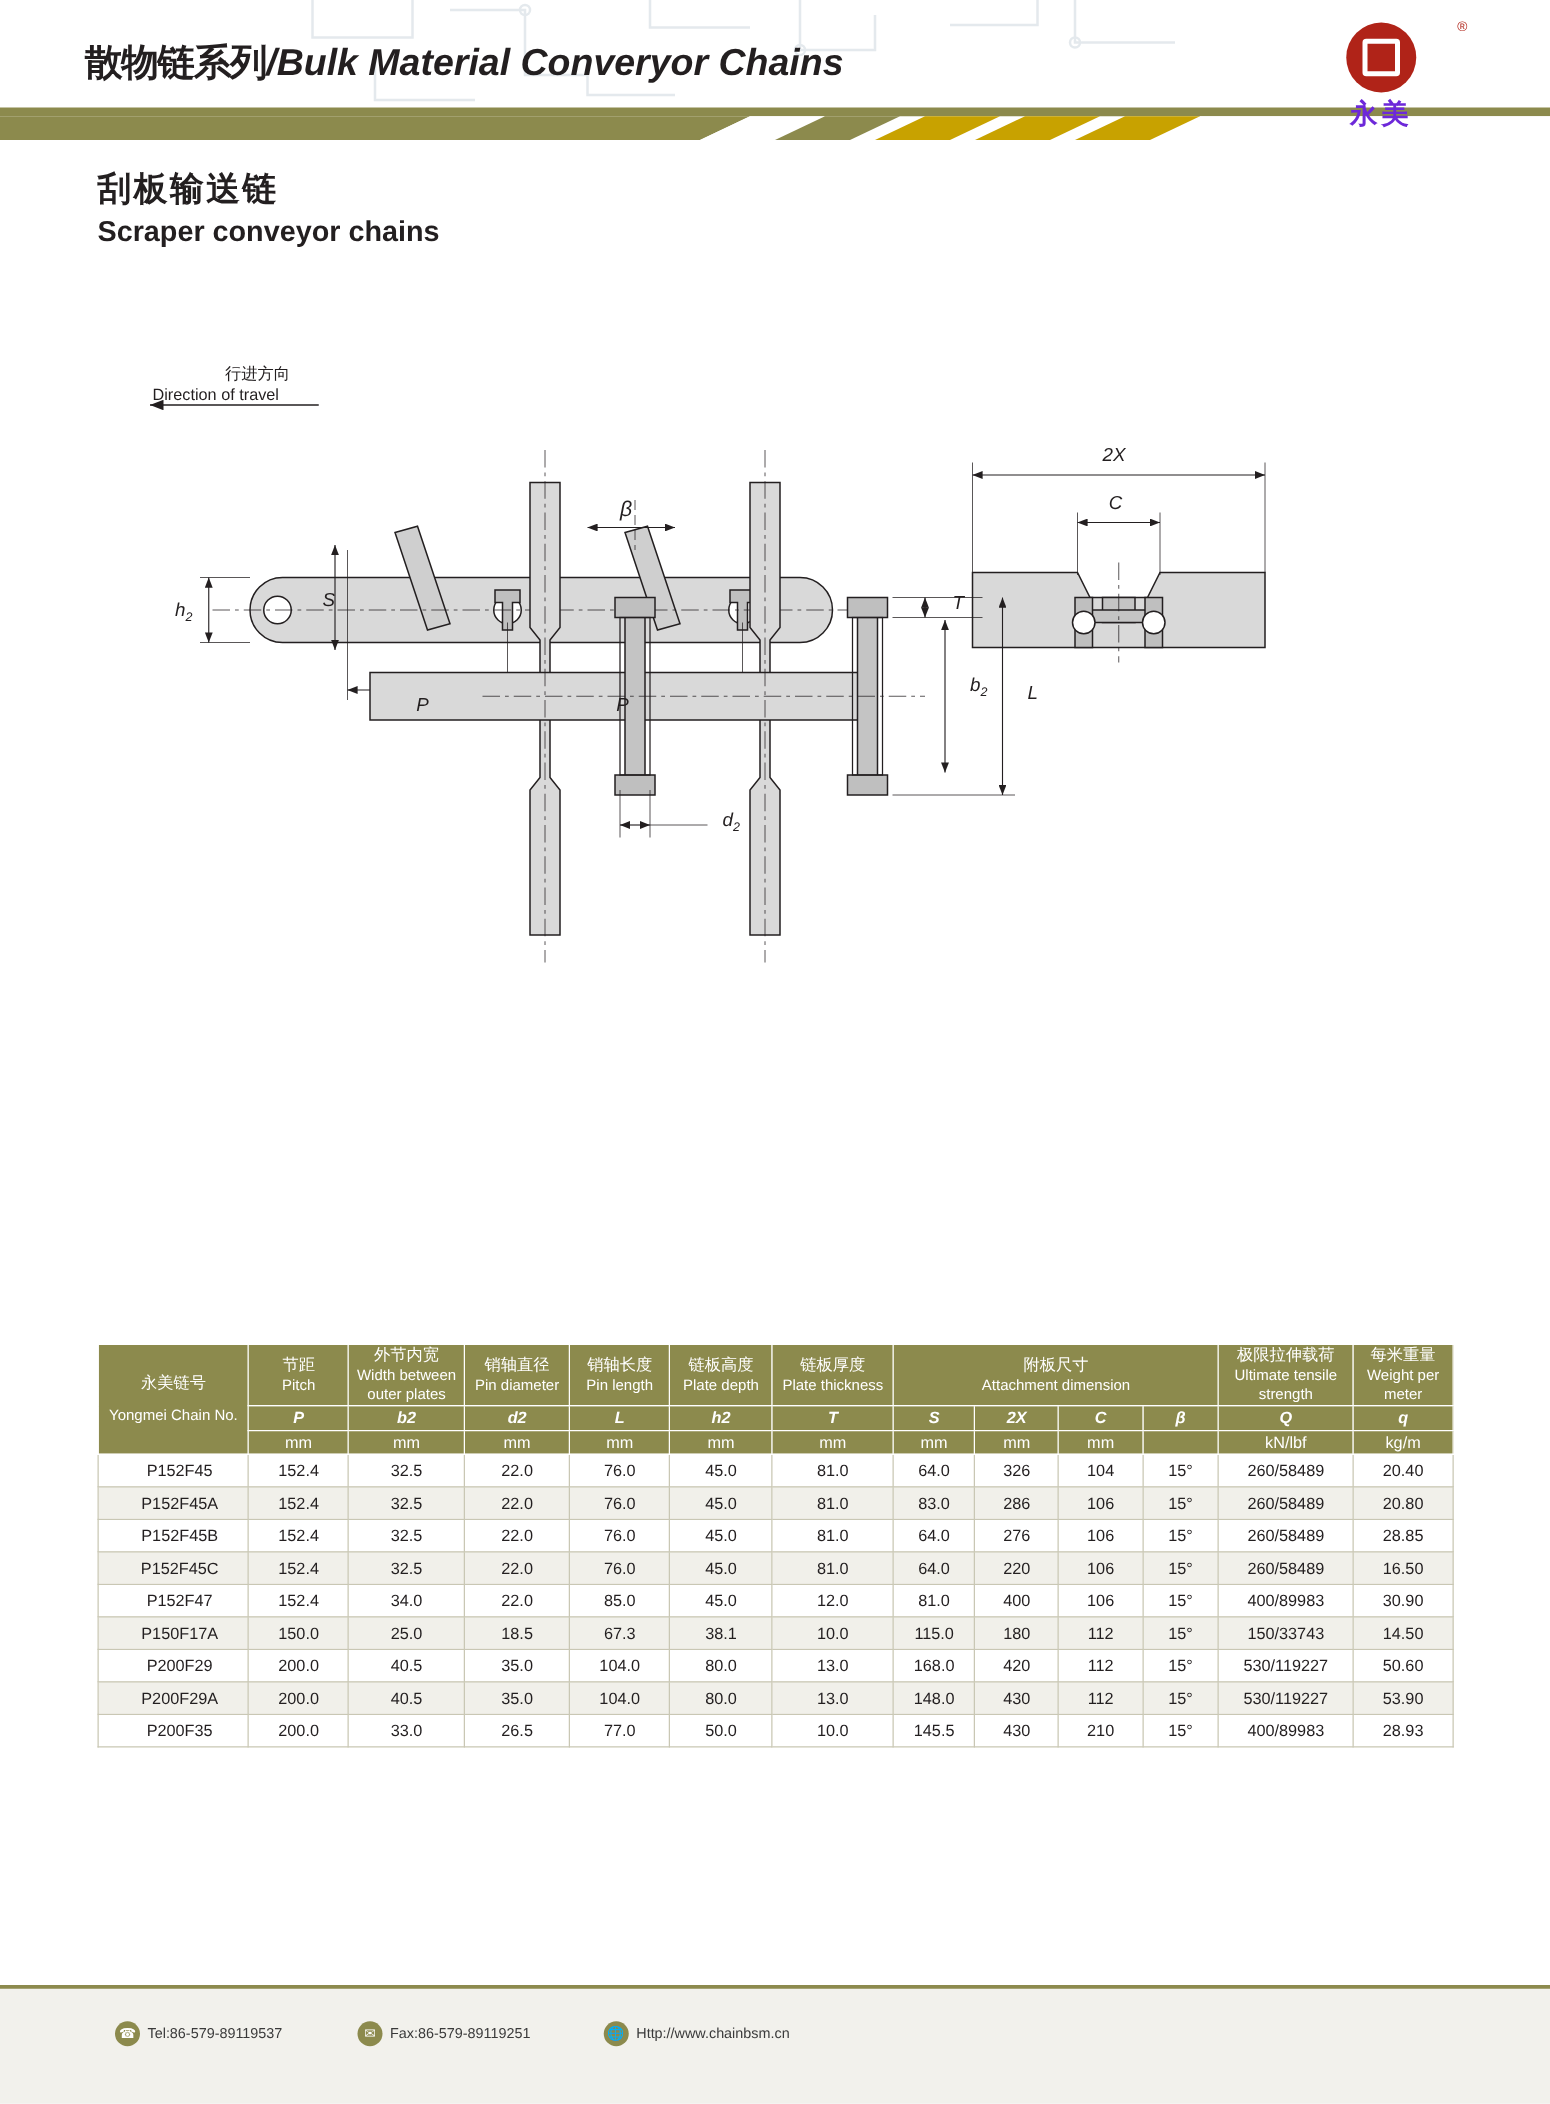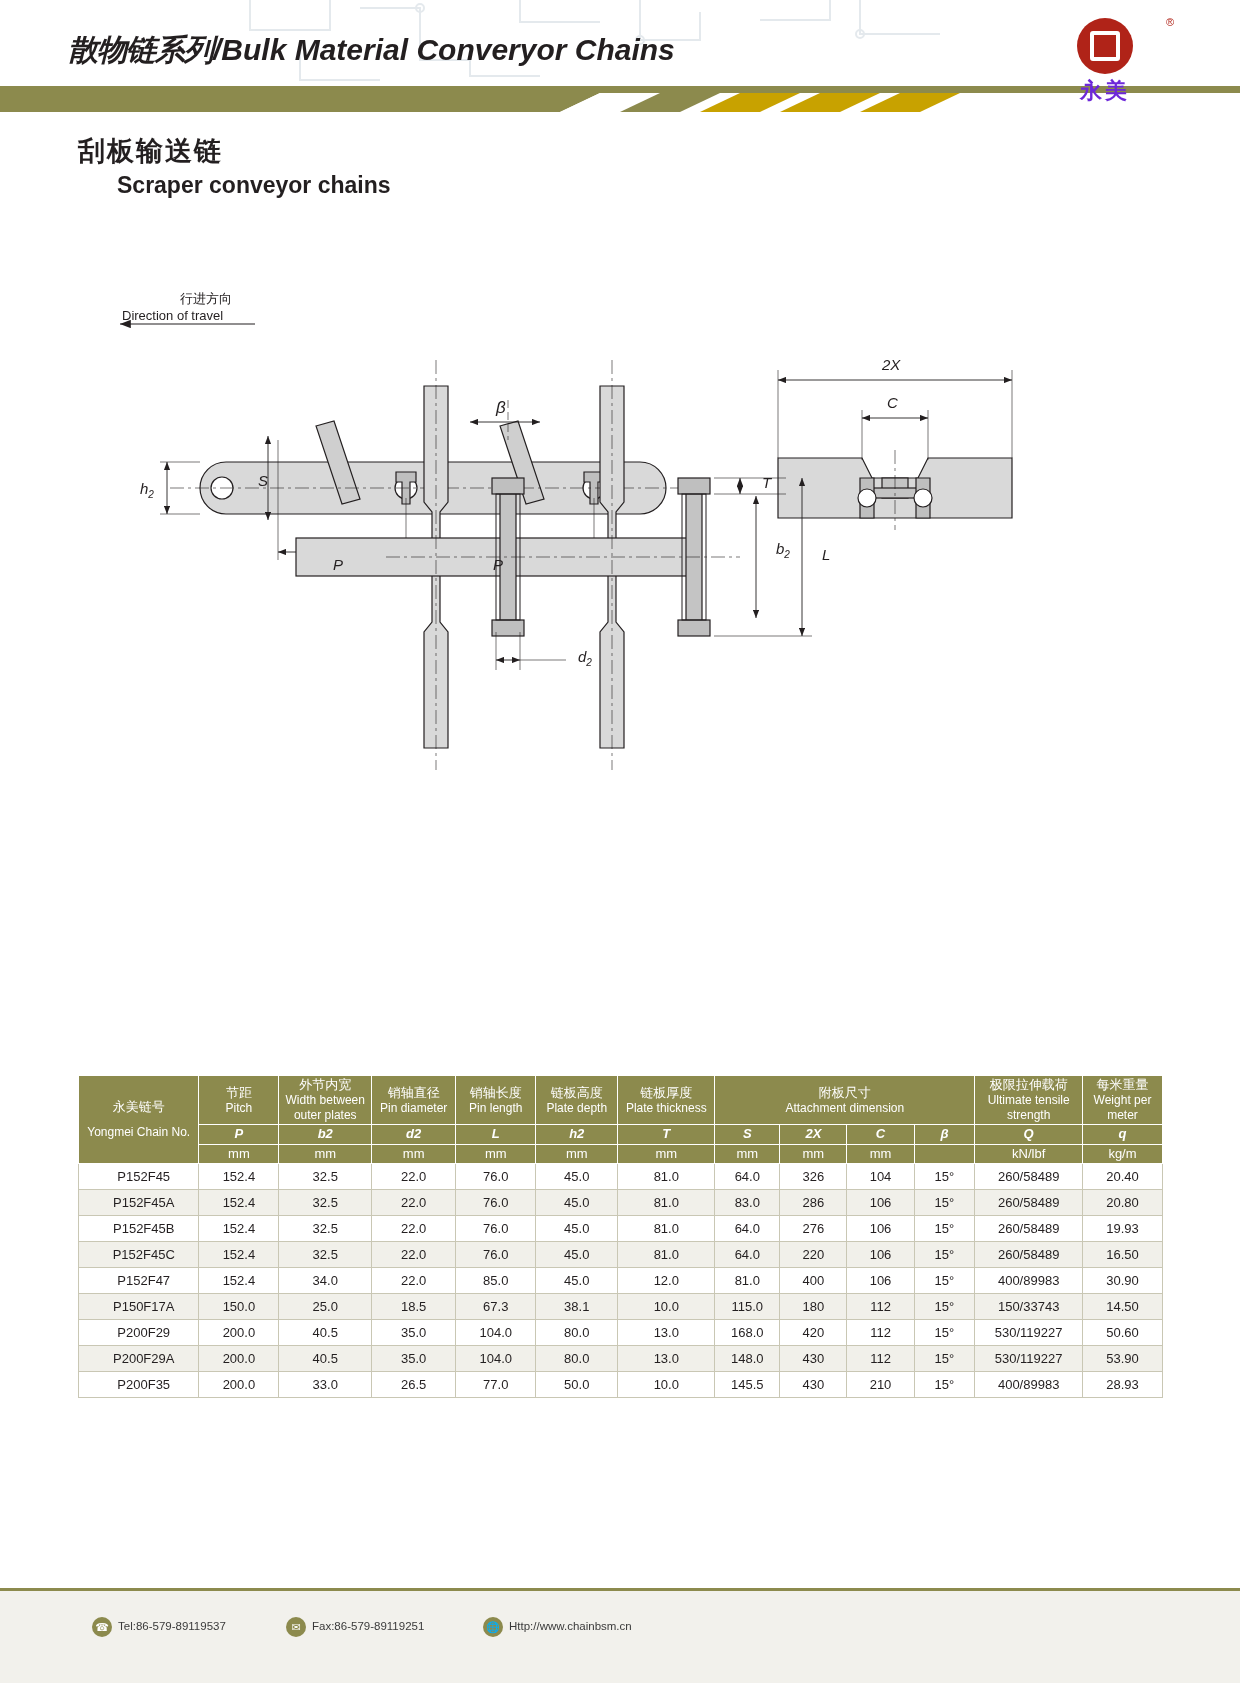--- a/index.html
+++ b/index.html
@@ -4,31 +4,31 @@
 <style>
   html,body{margin:0;padding:0;}
   body{
     width:1240px;height:1683px;position:relative;background:#ffffff;
     font-family:"Liberation Sans", sans-serif;color:#231f20;overflow:hidden;
   }
   
   .header{position:absolute;left:0;top:0;width:1240px;height:112px;background:#ffffff;overflow:hidden;}
   .header-deco{position:absolute;left:0;top:0;width:1240px;height:112px;}
   .header-title{position:absolute;left:68px;top:30px;font-size:30px;font-weight:bold;letter-spacing:0px;white-space:nowrap;}
-  .header-title .cn{font-family:"DejaVu Sans",sans-serif;font-weight:bold;font-style:italic;letter-spacing:-1px;}
+  .header-title .cn{font-family:"DejaVu Sans",sans-serif;font-weight:bold;letter-spacing:-1px;}
   .header-title .en{font-style:italic;}
   .logo-box{position:absolute;right:80px;top:18px;width:110px;height:80px;text-align:center;}
   .logo-mark{width:56px;height:56px;border-radius:50%;background:#b02318;margin:0 auto;position:relative;}
   .logo-mark:after{content:"";position:absolute;left:13px;top:13px;width:30px;height:30px;border:4px solid #ffffff;border-radius:3px;box-sizing:border-box;}
   .logo-cn{font-family:"DejaVu Sans",sans-serif;font-weight:bold;font-size:22px;color:#6d28d9;margin-top:2px;letter-spacing:3px;}
   .reg{position:absolute;right:66px;top:16px;font-size:11px;color:#b02318;}
 
   
   .title-cn{position:absolute;left:78px;top:133px;font-size:27px;font-weight:bold;font-family:"DejaVu Sans",sans-serif;letter-spacing:2px;text-align:right;}
-  .title-en{position:absolute;left:78px;top:172px;font-size:23px;font-weight:bold;margin-left:39px;}
+  .title-en{position:absolute;left:78px;top:172px;font-size:23px;font-weight:bold;}
 
   
   .drawing{position:absolute;left:0;top:240px;width:1240px;height:760px;}
   .dir-cn{position:absolute;left:180px;top:50px;font-size:13px;font-family:"DejaVu Sans",sans-serif;}
   .dir-en{position:absolute;left:122px;top:68px;font-size:13px;}
 
   .lbl{position:absolute;font-size:15px;}
   .lbl i{font-style:italic;}
   .sub{font-size:10px;vertical-align:sub;}
 
@@ -329,21 +329,21 @@
         <td>32.5</td>
         <td>22.0</td>
         <td>76.0</td>
         <td>45.0</td>
         <td>81.0</td>
         <td>64.0</td>
         <td>276</td>
         <td>106</td>
         <td>15°</td>
         <td>260/58489</td>
-        <td>19.93</td>
+        <td>28.85</td>
       </tr>
       <tr>
         <td class="name">P152F45C</td>
         <td>152.4</td>
         <td>32.5</td>
         <td>22.0</td>
         <td>76.0</td>
         <td>45.0</td>
         <td>81.0</td>
         <td>64.0</td>

